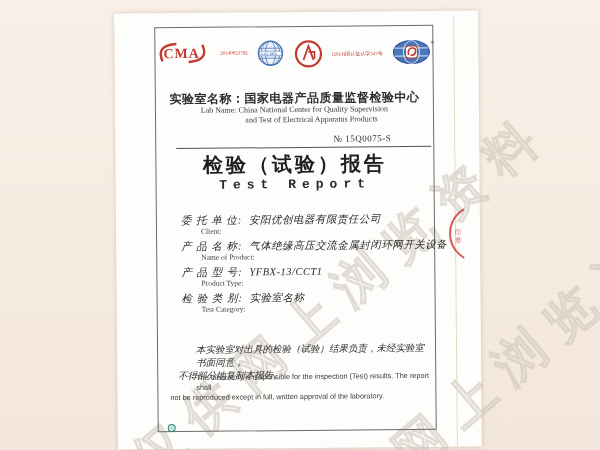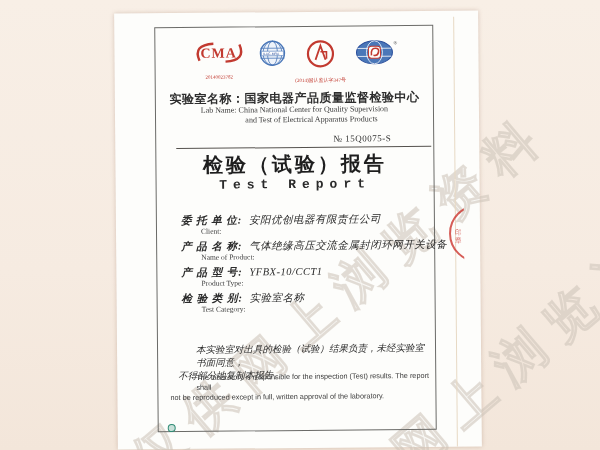--- a/index.html
+++ b/index.html
@@ -18,41 +18,41 @@
     transform:rotate(-0.5deg);transform-origin:50% 50%;
   }
   .paper-edge-v{position:absolute;top:6px;bottom:0;left:339px;width:1px;background:#e7d9c4;}
   
   .frame{
     position:absolute;left:40px;top:14px;width:277px;height:403px;
     border:1px solid #6b6b68;background:transparent;
   }
   
   .logos{position:absolute;top:12px;left:0;width:100%;display:flex;justify-content:center;align-items:flex-start;gap:9px;}
-  .logo{display:flex;flex-direction:column;align-items:center;gap:8px;}
+  .logo{display:flex;flex-direction:row;align-items:center;gap:8px;}
   .logo-caption{font-size:5px;line-height:6px;color:#444;margin-top:1px;white-space:nowrap;}
   .logo-caption.red{color:#c23a30;}
   
   .lab-block{position:absolute;top:64px;left:0;width:100%;text-align:center;color:#2d2d2d;}
   .lab-zh{font-size:12px;font-weight:bold;letter-spacing:.5px;line-height:14px;}
   .lab-en{font-size:8px;line-height:10px;color:#3a3a3a;}
   .lab-en2{font-size:8px;line-height:10px;color:#3a3a3a;padding-left:34px;}
   
   .report-no{position:absolute;top:107px;right:42px;font-size:9px;color:#333;letter-spacing:.5px;margin-left:36px;}
   .rule{position:absolute;top:120px;left:20px;right:2px;height:1px;background:#55524e;}
   
   .title-zh{position:absolute;top:124px;left:0;width:100%;text-align:center;
     font-size:20px;font-weight:bold;letter-spacing:3px;color:#1e1e1e;}
   .title-en{position:absolute;top:150px;left:0;width:100%;text-align:center;
     font-family:"Liberation Mono", monospace;font-size:13px;font-weight:bold;letter-spacing:6px;color:#2a2a2a;}
   
   .fields{position:absolute;top:186px;left:24px;right:8px;}
   .field-row{height:26px;}
   .field-main{font-size:10.5px;line-height:13px;color:#2b2b2b;font-style:italic;white-space:nowrap;}
-  .field-label{font-weight:700;letter-spacing:1px;text-align:center;}
+  .field-label{font-weight:400;letter-spacing:1px;text-align:center;}
   .field-value{margin-left:4px;letter-spacing:.5px;}
   .field-en{font-size:7.5px;line-height:10px;color:#3c3c3c;font-style:normal;padding-left:20px;}
   
   .notice-zh{position:absolute;top:316px;left:20px;right:8px;
     font-size:9.5px;line-height:13px;color:#2d2d2d;font-style:italic;}
   .notice-zh .ind{padding-left:18px;}
   .notice-en{position:absolute;top:345px;left:12px;right:6px;
     font-family:"Liberation Sans", sans-serif;font-size:7.3px;line-height:10px;color:#3b3b3b;}
   .notice-en .ind{padding-left:26px;}
   
@@ -151,21 +151,21 @@
       <div class="field-row">
         <div class="field-main">
           <span class="field-label">产 品 名 称:</span>
           <span class="field-value">气体绝缘高压交流金属封闭环网开关设备</span>
         </div>
         <div class="field-en">Name of Product:</div>
       </div>
       <div class="field-row">
         <div class="field-main">
           <span class="field-label">产 品 型 号:</span>
-          <span class="field-value">YFBX-10/CCT1</span>
+          <span class="field-value">YFBX-13/CCT1</span>
         </div>
         <div class="field-en">Product Type:</div>
       </div>
       <div class="field-row">
         <div class="field-main">
           <span class="field-label">检 验 类 别:</span>
           <span class="field-value">实验室名称</span>
         </div>
         <div class="field-en">Test Category:</div>
       </div>

